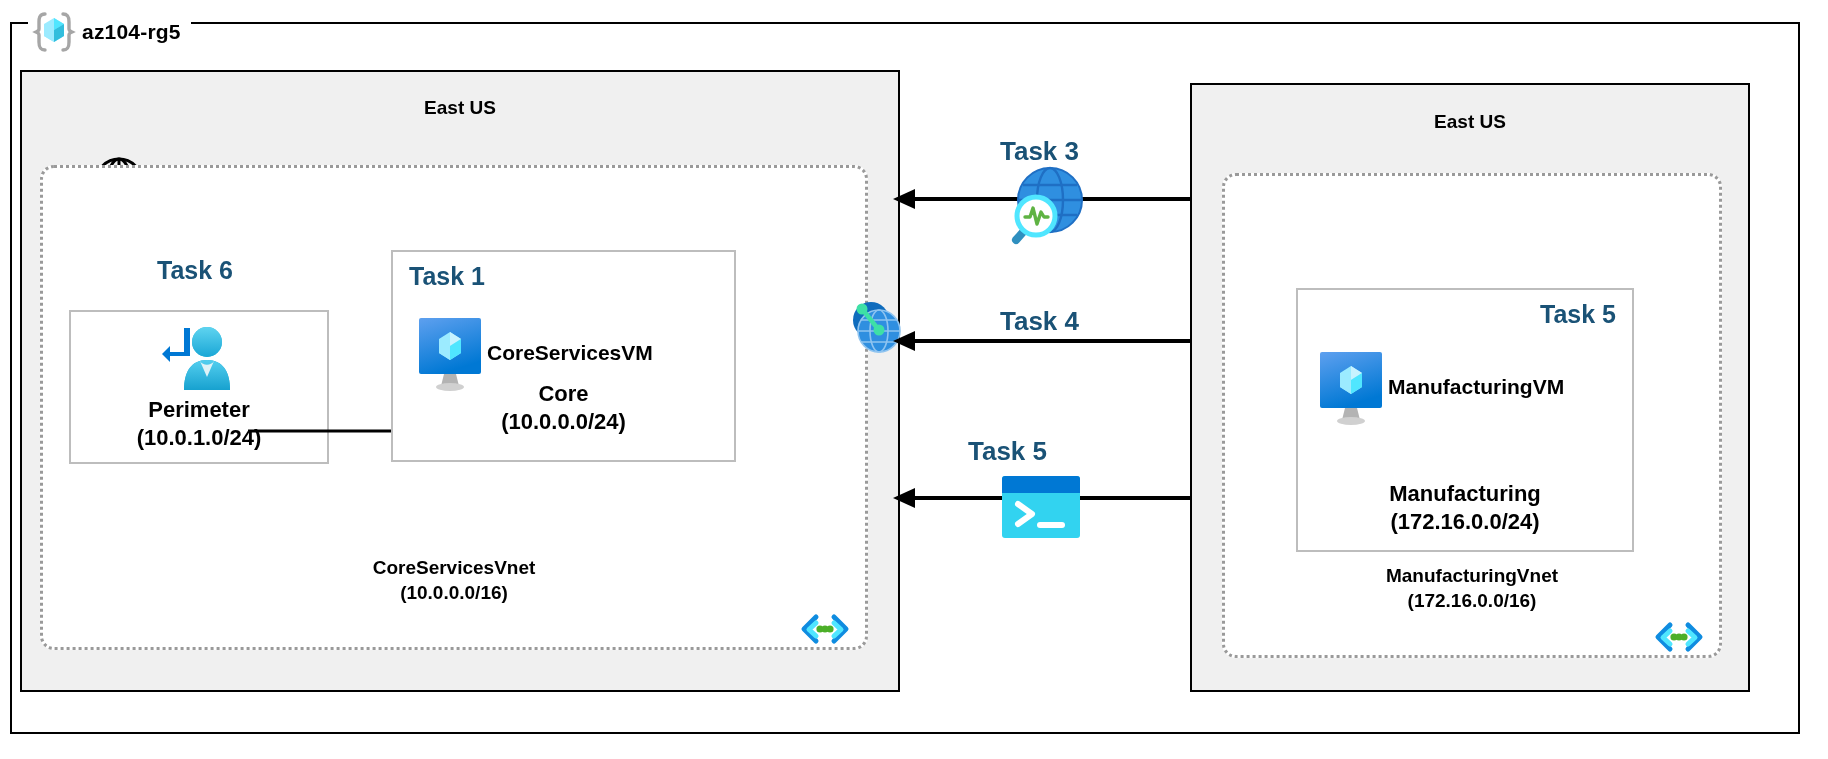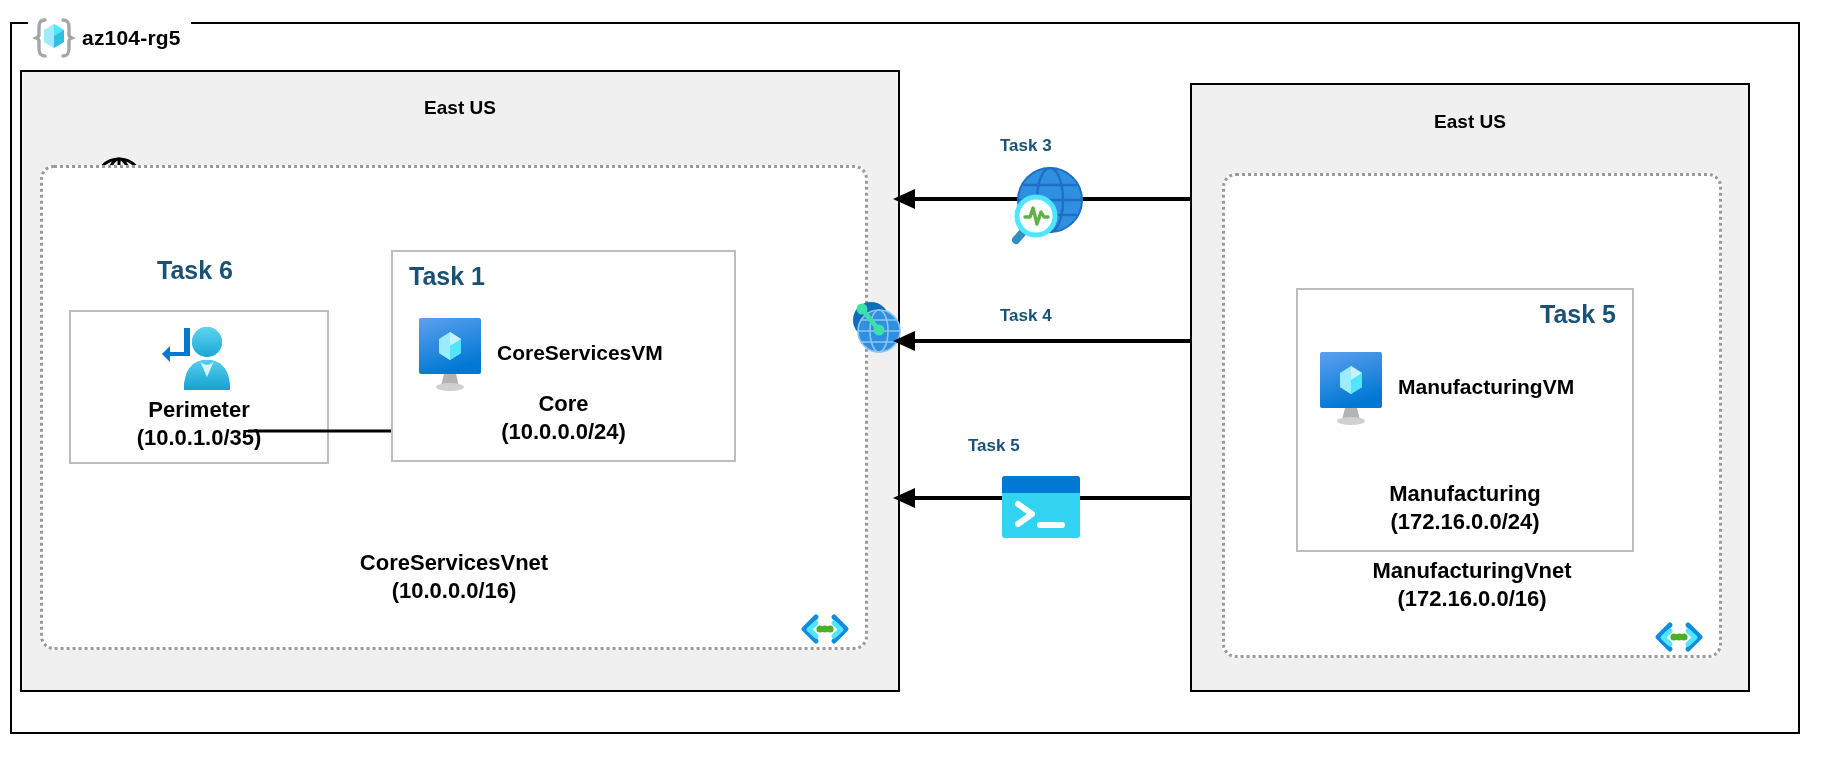--- a/index.html
+++ b/index.html
@@ -3,64 +3,64 @@
 <meta charset="utf-8">
 <style>
   html,body{margin:0;padding:0;background:#ffffff;}
   body{font-family:"Liberation Sans",sans-serif;-webkit-font-smoothing:antialiased;}
   #canvas{position:relative;width:1828px;height:759px;background:#ffffff;overflow:hidden;}
 
   
   #rg-box{position:absolute;left:10px;top:22px;width:1790px;height:712px;
           border:2px solid #000000;box-sizing:border-box;background:#ffffff;}
   #rg-header{position:absolute;left:28px;top:0px;height:46px;display:flex;align-items:center;
-             gap:6px;background:#ffffff;padding:15px 10px 0 4px;z-index:6;}
+             gap:6px;background:#ffffff;padding:9px 10px 0 4px;z-index:6;}
   #rg-title{font-size:21px;font-weight:bold;color:#000000;letter-spacing:.2px;white-space:nowrap;}
 
   
   .rg-icon{position:relative;width:44px;height:44px;flex:0 0 44px;}
 
   
   .region{position:absolute;background:#f0f0f0;border:2px solid #000000;box-sizing:border-box;}
   #region-left{left:20px;top:70px;width:880px;height:622px;}
   #region-right{left:1190px;top:83px;width:560px;height:609px;}
   .region-title{position:absolute;left:0;right:0;text-align:center;font-size:19px;
                 font-weight:bold;color:#000000;}
   #region-left .region-title{top:25px;}
   #region-right .region-title{top:26px;}
 
   
   .vnet{position:absolute;background:#ffffff;box-sizing:border-box;
         border:3px dotted #9a9a9a;border-radius:14px;}
   #vnet-core{left:18px;top:93px;width:828px;height:485px;}
   #vnet-manu{left:30px;top:88px;width:500px;height:485px;}
-  .vnet-label{position:absolute;left:0;right:0;text-align:center;font-size:22px;
+  .vnet-label{position:absolute;left:0;right:0;text-align:center;font-size:19px;
               font-weight:bold;color:#000000;line-height:1.28;}
   #vnet-core .vnet-label{bottom:42px;}
   #vnet-manu .vnet-label{bottom:42px;}
   .vnet-corner-icon{position:absolute;right:14px;bottom:-2px;width:52px;height:40px;}
 
   
   .subnet{position:absolute;background:#ffffff;box-sizing:border-box;border:2px solid #bdbdbd;}
   #subnet-perimeter{left:26px;top:142px;width:260px;height:154px;}
   #subnet-core{left:348px;top:82px;width:345px;height:212px;}
   #subnet-manu{left:71px;top:112px;width:338px;height:264px;}
 
   .task-tag{position:absolute;font-size:25px;font-weight:bold;color:#1a5276;white-space:nowrap;}
   .subnet-caption{position:absolute;left:0;right:0;text-align:center;font-size:22px;
                   font-weight:bold;color:#000000;line-height:1.28;}
 
   
-  .vm-row{position:absolute;display:flex;align-items:center;gap:12px;}
+  .vm-row{position:absolute;display:flex;align-items:center;gap:2px;}
   .vm-name{font-size:21px;font-weight:bold;color:#000000;white-space:nowrap;}
   .vm-icon{width:70px;height:78px;flex:0 0 70px;}
 
   
   .conn{position:absolute;}
-  .conn-label{position:absolute;font-size:17px;font-weight:bold;color:#1a5276;white-space:nowrap;}
+  .conn-label{position:absolute;font-size:26px;font-weight:bold;color:#1a5276;white-space:nowrap;}
 
   .mid-icon{position:absolute;}
 
   
   #globe-internet{position:absolute;left:71px;top:84px;width:52px;height:52px;}
   #arrow-internet{position:absolute;left:79px;top:133px;width:36px;height:180px;}
   #arrow-bastion-vm{position:absolute;left:205px;top:248px;width:180px;height:30px;}
 
   
   .peer-icon{position:absolute;width:62px;height:62px;}
@@ -126,21 +126,21 @@
               </linearGradient>
               <linearGradient id="bodyg" x1="0" y1="0" x2="0" y2="1">
                 <stop offset="0" stop-color="#54cfef"></stop>
                   <stop offset="1" stop-color="#17a1cf"></stop>
               </linearGradient>
             </defs>
           </svg>
         </div>
         <div class="subnet-caption" style="bottom:10px;">
           <div>Perimeter</div>
-          <div>(10.0.1.0/35)</div>
+          <div>(10.0.1.0/24)</div>
         </div>
       </div>
 
       <div id="arrow-bastion-vm">
         <svg viewBox="0 0 180 30" width="180" height="30">
           <line x1="0" y1="15" x2="162" y2="15" stroke="#000" stroke-width="3"></line>
           <polygon points="178,15 158,7 158,23" fill="#000"></polygon>
         </svg>
       </div>
 
@@ -161,21 +161,21 @@
                 <linearGradient id="vmg1" x1="0" y1="0" x2="0.35" y2="1">
                   <stop offset="0" stop-color="#5ea0ef"></stop>
                     <stop offset="1" stop-color="#0078d4"></stop>
                 </linearGradient>
               </defs>
             </svg>
           </div>
           <div class="vm-name">CoreServicesVM</div>
         </div>
 
-        <div class="subnet-caption" style="bottom:14px;">
+        <div class="subnet-caption" style="bottom:24px;">
           <div>Core</div>
           <div>(10.0.0.0/24)</div>
         </div>
       </div>
 
       <div class="vnet-label">
         <div>CoreServicesVnet</div>
         <div>(10.0.0.0/16)</div>
       </div>
 

